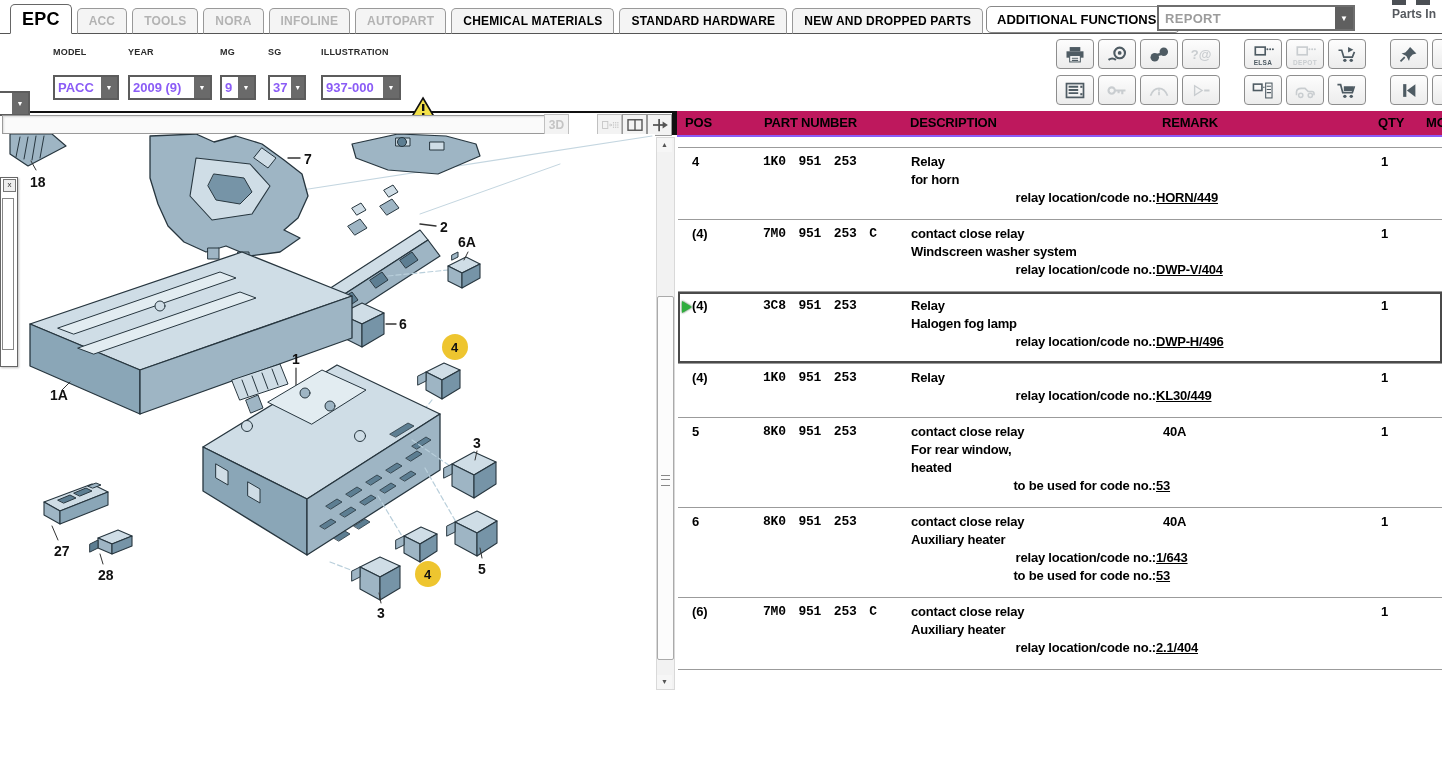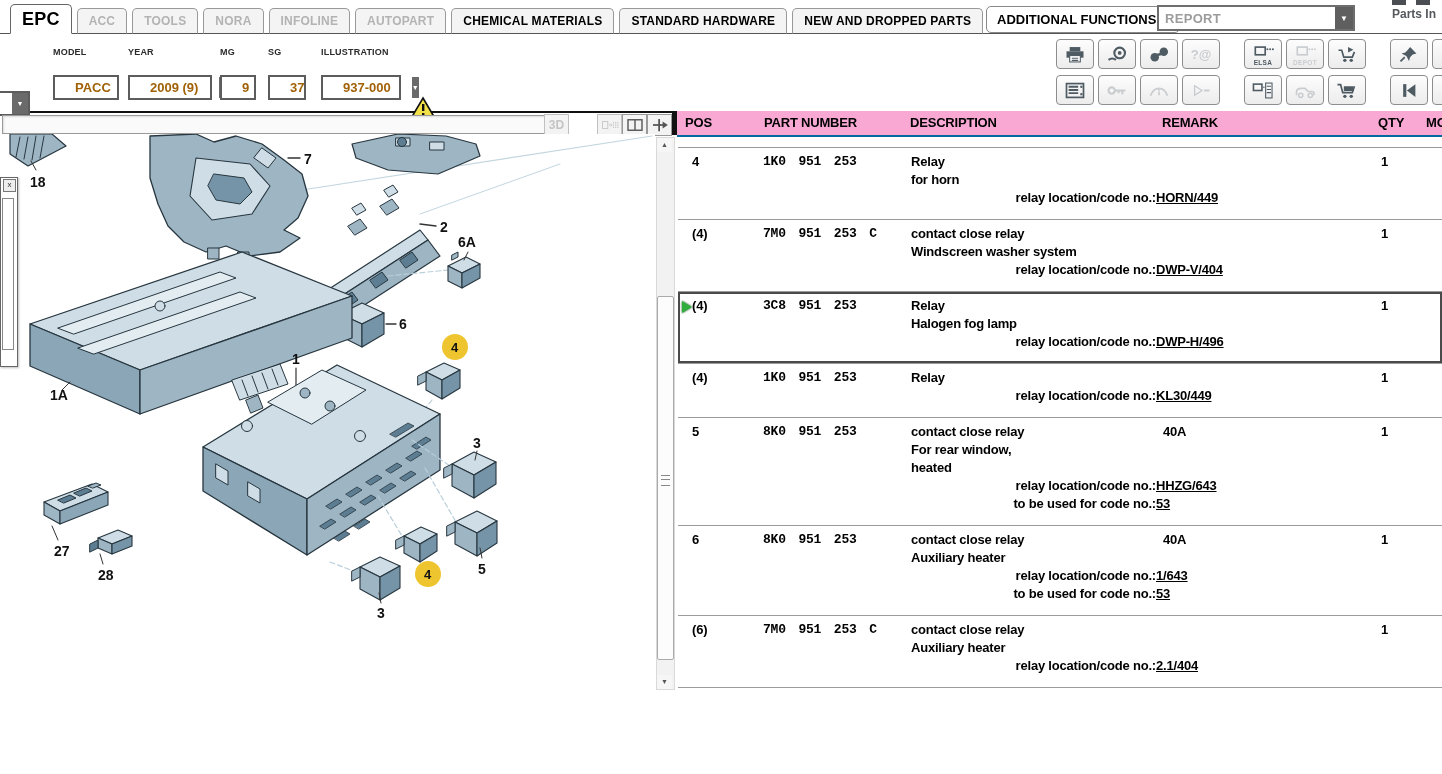--- a/index.html
+++ b/index.html
@@ -26,21 +26,21 @@
   .brand{position:absolute;left:1392px;top:0;width:50px;height:33px;overflow:hidden;}
   .brand-bars{display:flex;gap:10px;margin-top:-3px;}
   .brand-bars i{display:block;width:14px;height:8px;background:#4b4f54;}
   .brand-text{font-size:12px;font-weight:bold;color:#55595e;white-space:nowrap;margin-top:2px;}
 
   
   .header{position:relative;height:77px;border-bottom:2px solid #111;}
   .field{position:absolute;}
   .field .flabel{font-size:9px;font-weight:bold;color:#2b2b2b;letter-spacing:.2px;margin-bottom:18px;}
   .combo{height:21px;border:2px solid #5c5c5c;background:#fff;display:flex;align-items:center;}
-  .combo-value{flex:1;padding:0 20px;font-size:13px;font-weight:bold;color:#a16207;white-space:nowrap;}
+  .combo-value{flex:1;padding:0 3px;font-size:13px;font-weight:bold;color:#8b5cf6;white-space:nowrap;}
   .combo-btn{width:16px;height:100%;background:#6a6a6a;color:#fff;font-size:7px;display:flex;
       align-items:center;justify-content:center;border-left:1px solid #fff;}
   .warn{position:absolute;left:410px;top:62px;width:26px;height:24px;}
 
   
   .toolbar{position:absolute;right:0;top:5px;width:400px;}
   .tb-row{position:relative;display:flex;margin-bottom:6px;margin-left:14px;}
   .tb-btn{width:36px;height:28px;margin-right:4px;border:1px solid #8d8d8d;border-radius:4px;
       background:linear-gradient(#fdfdfd,#ececec);display:flex;flex-direction:column;align-items:center;
       justify-content:center;color:#4e5b63;flex:0 0 auto;overflow:hidden;}
@@ -52,21 +52,21 @@
 
   
   .strip{position:relative;height:22px;}
   .viewer-bar{position:absolute;left:2px;top:2px;width:564px;height:17px;border:1px solid #9a9a9a;
       background:#fafafa;box-shadow:inset 1px 1px 2px rgba(0,0,0,.12);}
   .v-btn{position:absolute;top:1px;width:23px;height:20px;border:1px solid #999;background:#f3f3f3;
       display:flex;align-items:center;justify-content:center;color:#555;font-size:12px;font-weight:bold;}
   .v-btn svg{width:18px;height:14px;}
   .v-btn.disabled{color:#c4c4c4;border-color:#c0c0c0;}
   .pane-divider{position:absolute;left:672px;top:-2px;width:5px;height:24px;background:#111;}
-  .thead{position:absolute;left:677px;right:0;top:-2px;height:24px;background:#f9a8d4;border-bottom:2px solid #0369a1;}
+  .thead{position:absolute;left:677px;right:0;top:-2px;height:24px;background:#be185d;border-bottom:2px solid #8b5cf6;}
   .th{position:absolute;top:4px;font-size:13px;font-weight:bold;color:#000;letter-spacing:-.2px;}
 
   
   .content{position:absolute;left:0;top:134px;width:1442px;height:558px;}
   .dpane{position:absolute;left:0;top:0;width:655px;height:558px;overflow:hidden;background:#fff;}
   .popup{position:absolute;left:0;top:43px;width:16px;height:188px;background:#fff;border:1px solid #666;
       box-shadow:1px 1px 2px rgba(0,0,0,.25);}
   .popup-close{position:absolute;right:1px;top:1px;width:11px;height:11px;border:1px solid #777;
       font-size:8px;line-height:10px;text-align:center;color:#333;background:#eee;}
   .popup-inner{position:absolute;right:3px;top:20px;width:10px;height:150px;border:1px solid #888;}
@@ -641,21 +641,20 @@
     <span class="c-remark"></span>
     <span class="c-qty">1</span>
   </div>
           <div class="trow">
     <span class="c-pos">5</span>
     <span class="c-part">8K0 951 253</span>
     <div class="c-desc">
               <div>contact close relay</div>
               <div>For rear window,</div>
               <div>heated</div>
-              <div class="kvline"><span class="kv-label">relay location/code no.:</span><span class="kv-value">HHZG/643</span></div>
               <div class="kvline"><span class="kv-label">to be used for code no.:</span><span class="kv-value">53</span></div>
             </div>
     <span class="c-remark">40A</span>
     <span class="c-qty">1</span>
   </div>
           <div class="trow">
     <span class="c-pos">6</span>
     <span class="c-part">8K0 951 253</span>
     <div class="c-desc">
               <div>contact close relay</div>

